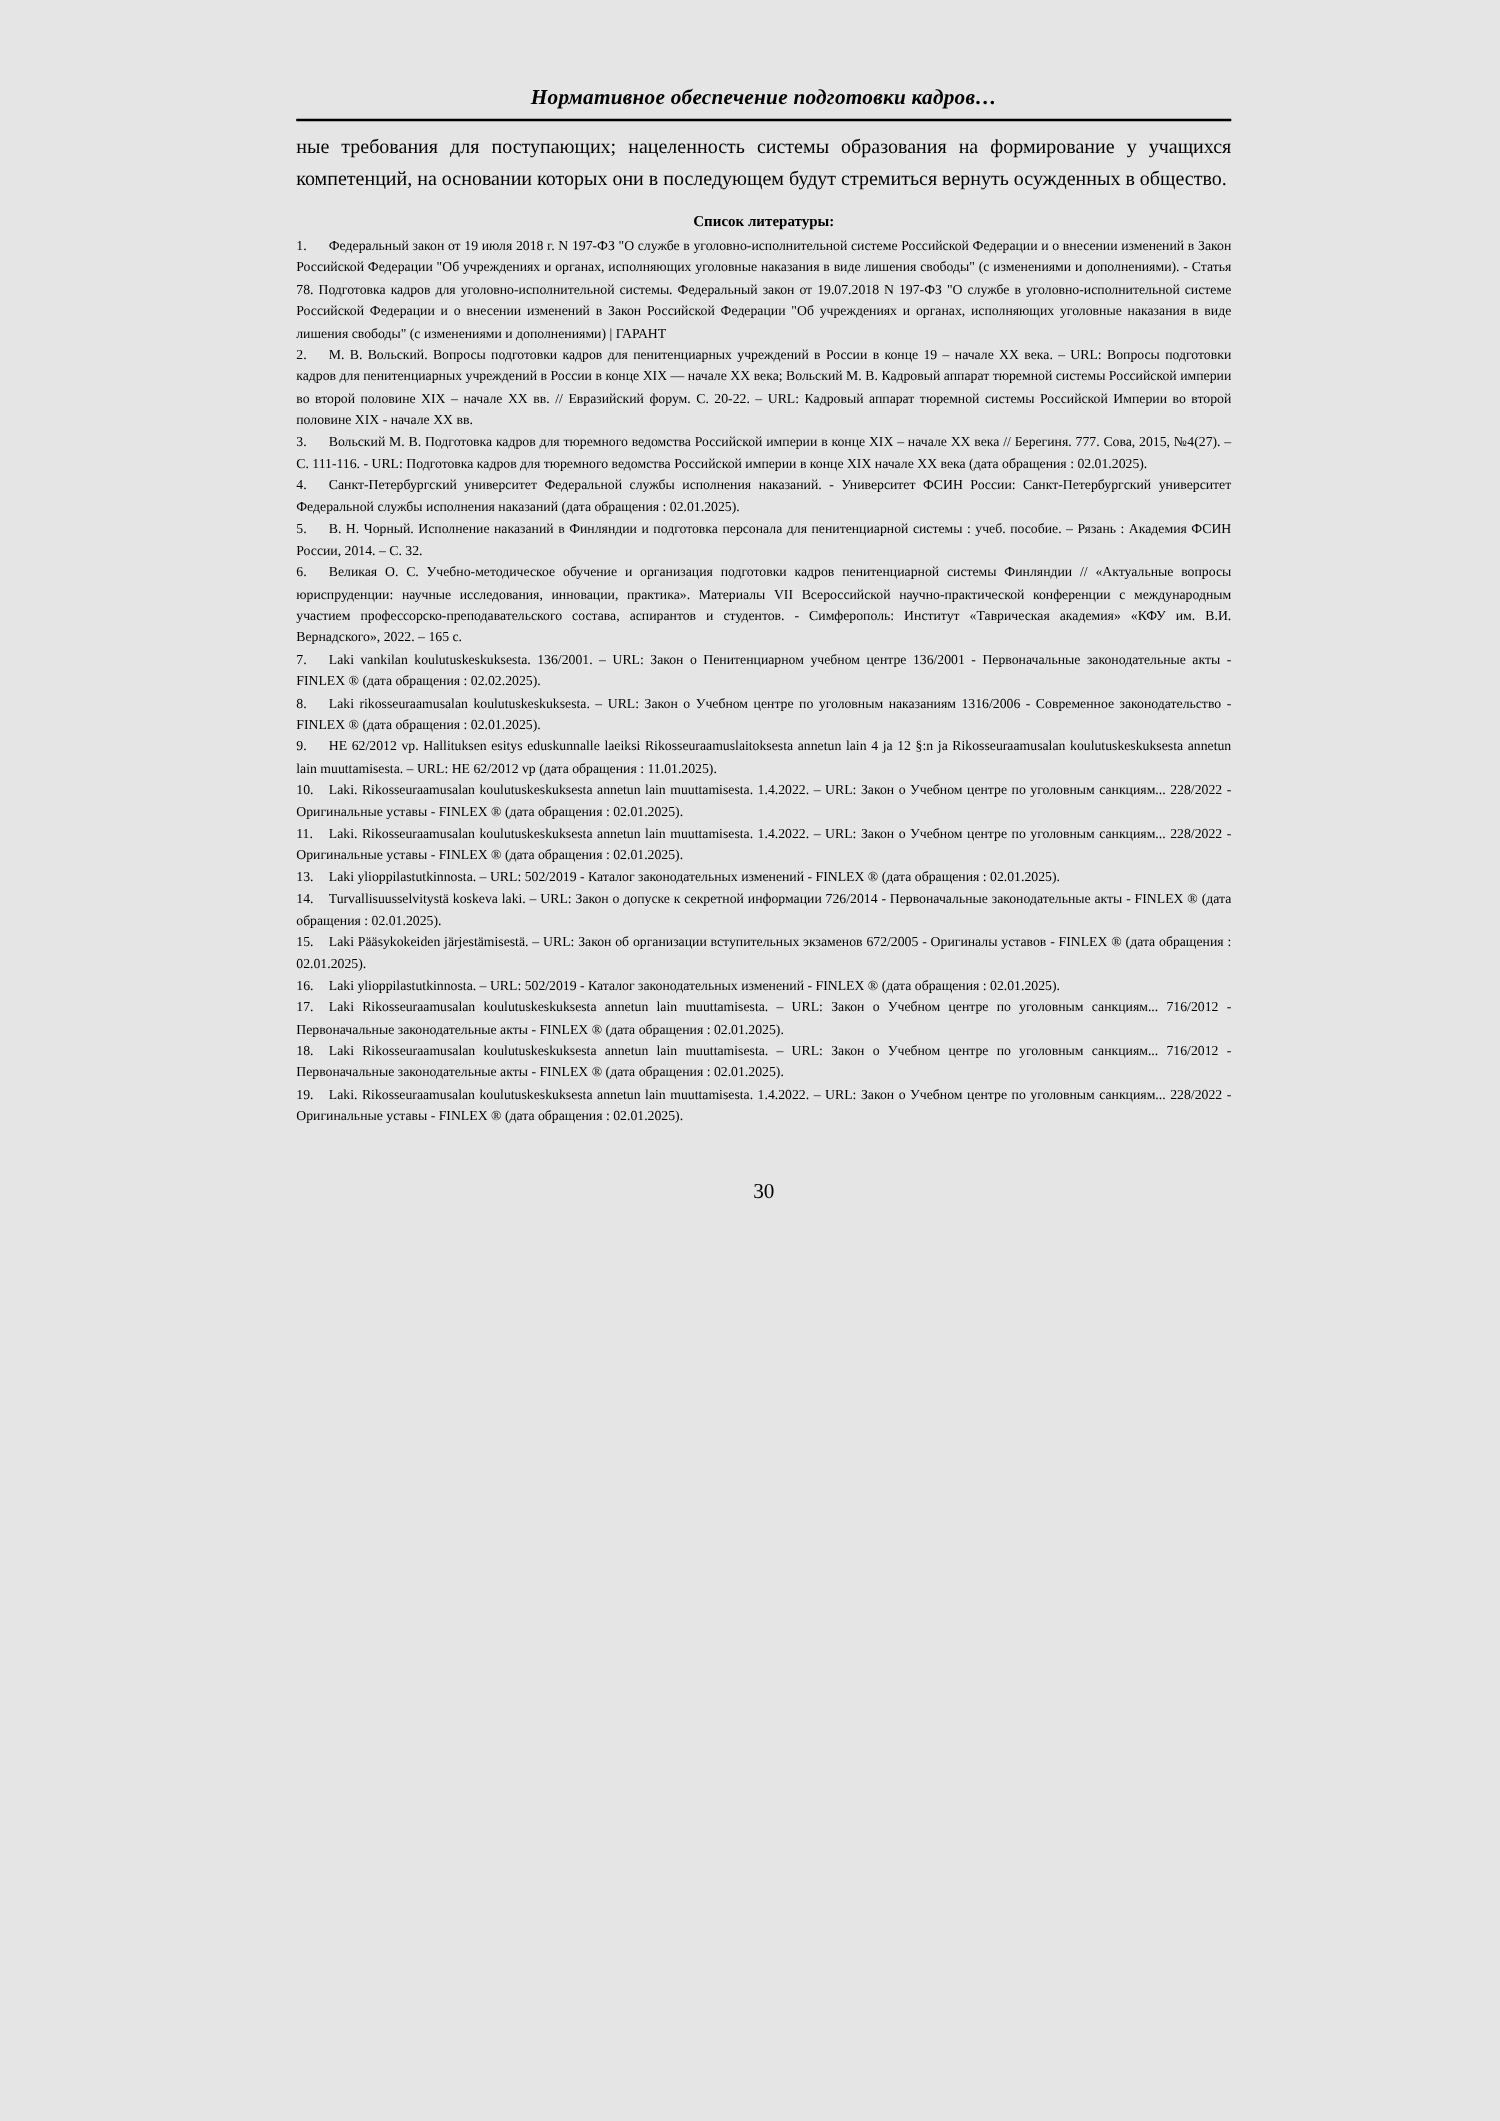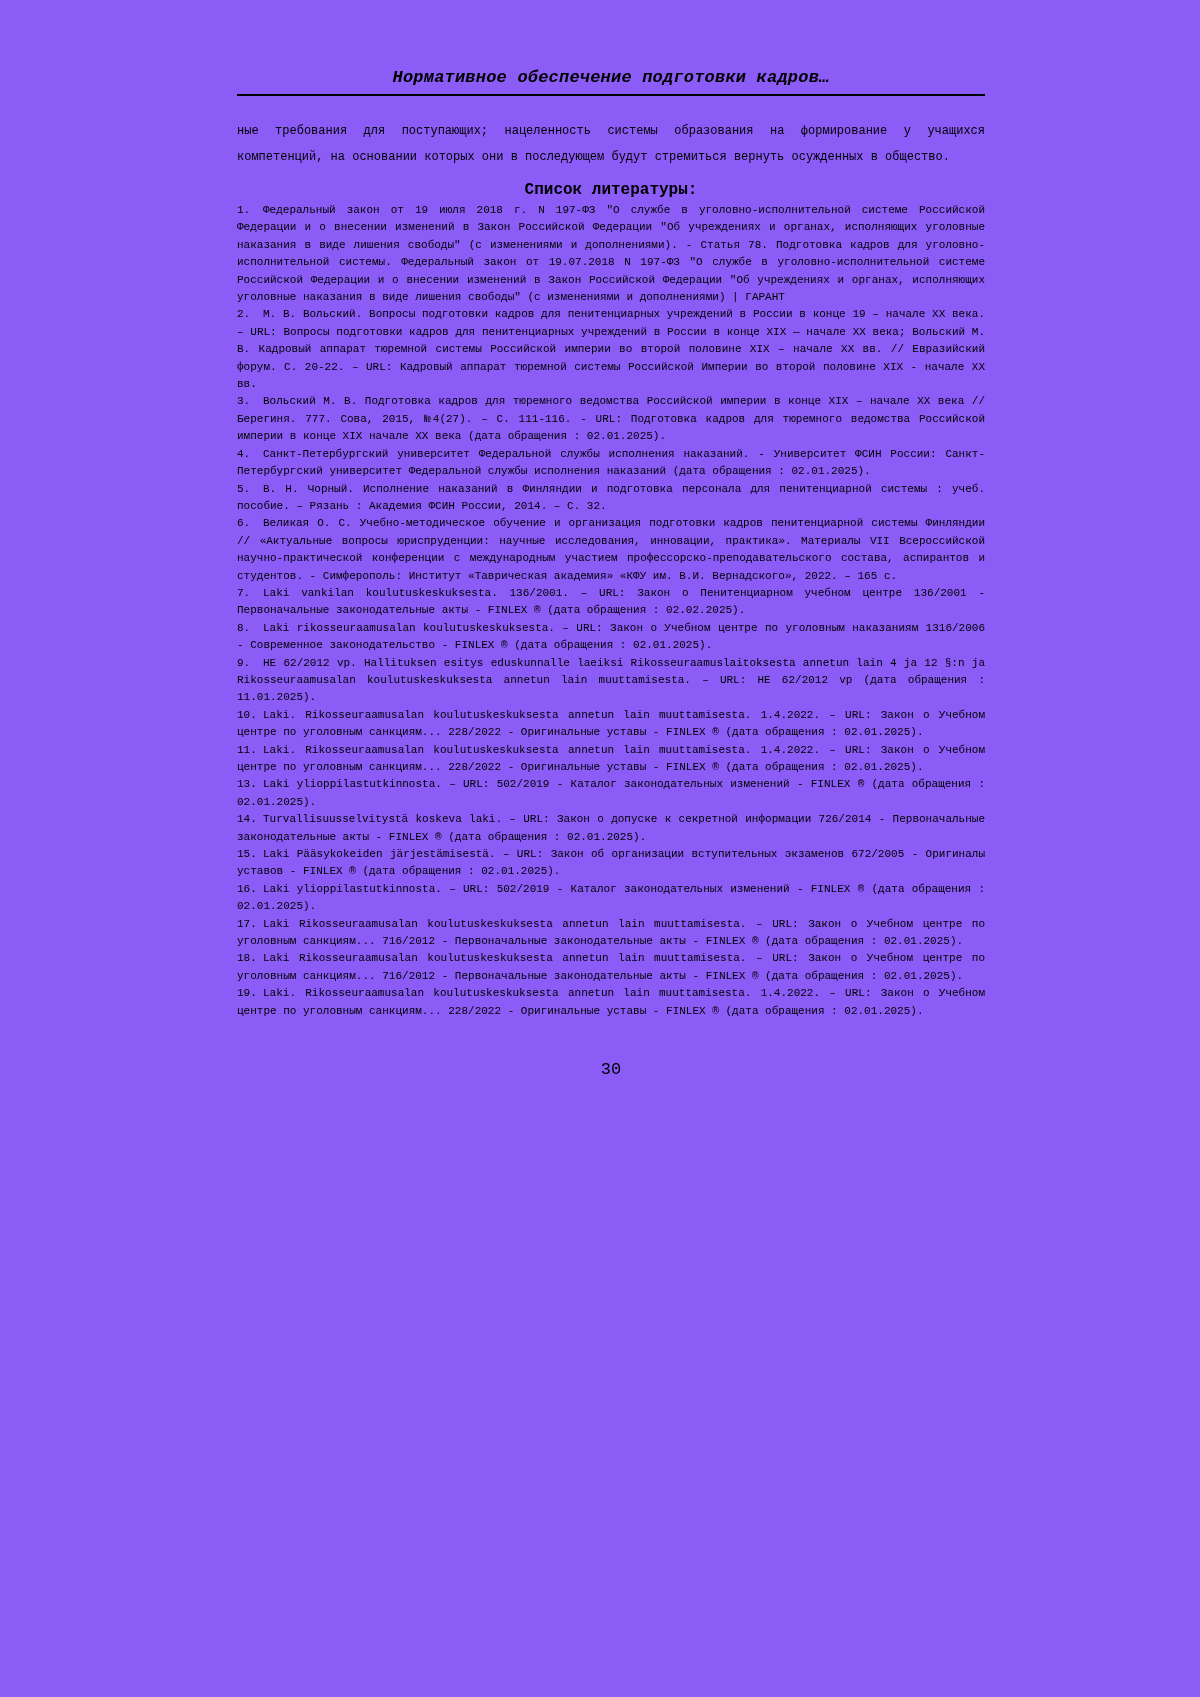--- a/index.html
+++ b/index.html
@@ -2,23 +2,23 @@
 <html lang="ru"><head>
 <meta charset="utf-8">
 <style>
   * { box-sizing: border-box; }
   html, body { margin: 0; padding: 0; background: #ffffff; }
 
   .sheet {
     position: relative;
     width: 1200px;
     height: 1697px;
-    background: #8b5cf6;
+    background: #e5e5e5;
     color: #000000;
-    font-family: Liberation Mono, monospace;
+    font-family: Liberation Serif, serif;
     overflow: hidden;
   }
 
   .content {
     position: absolute;
     left: 237px;
     top: 68px;
     width: 748px;
   }
 
@@ -26,29 +26,29 @@
     font-size: 17px;
     font-style: italic;
     font-weight: bold;
     text-align: center;
     letter-spacing: 0.2px;
     padding-bottom: 7px;
     border-bottom: 2px solid #000000;
   }
 
   .intro {
-    margin: 22px 0 0 0;
-    font-size: 12px;
+    margin: 8px 0 0 0;
+    font-size: 16px;
     line-height: 26px;
     text-align: justify;
   }
 
   .ref-heading {
     margin: 11px 0 3px 0;
-    font-size: 16px;
+    font-size: 12px;
     line-height: 18px;
     font-weight: bold;
     text-align: center;
   }
 
   .refs {
     font-size: 11px;
     line-height: 17.4px;
     text-align: justify;
   }

